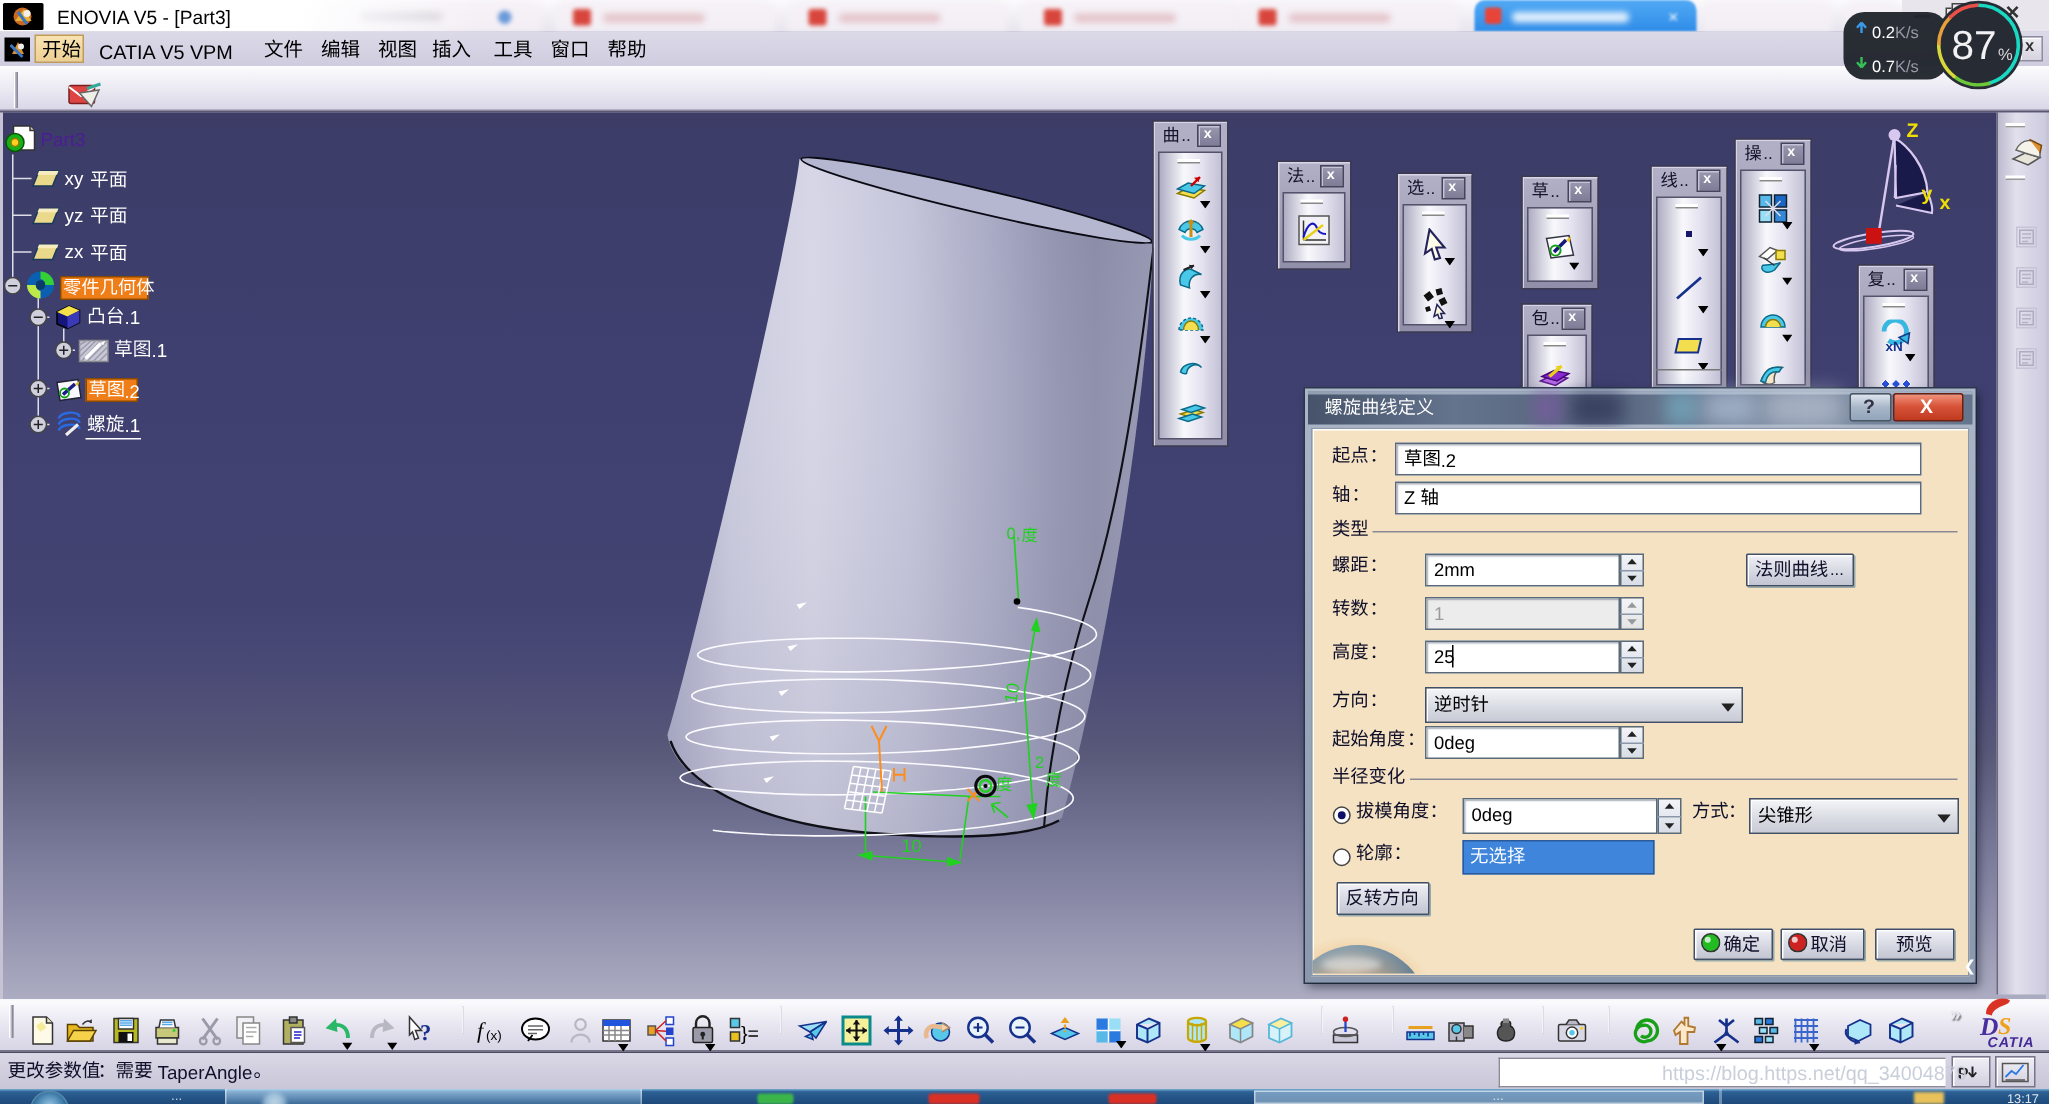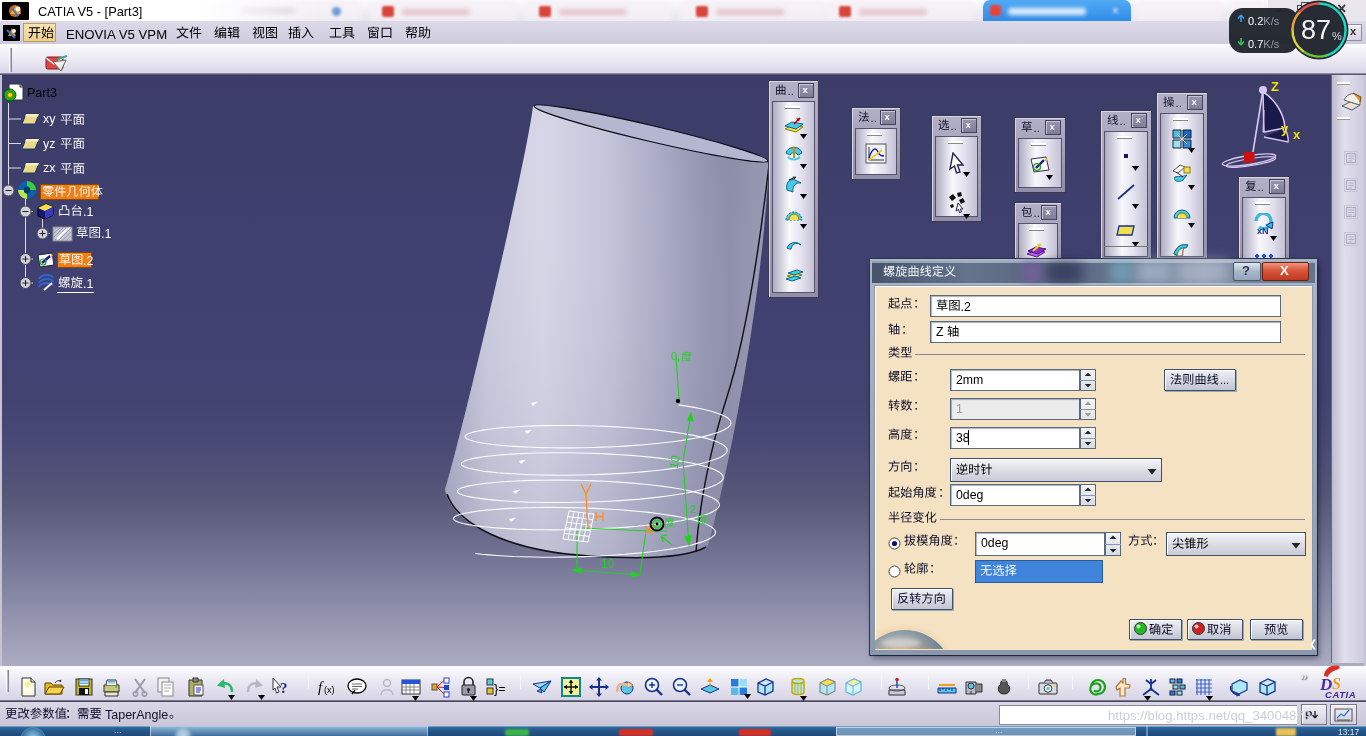--- a/index.html
+++ b/index.html
@@ -35,36 +35,36 @@
 <div class="lat" style="left:1337px;top:0px;font-size:16px;color:#333;font-weight:normal;letter-spacing:0;font-weight:bold">×</div>
 <div class="a" style="left:0px;top:0px;width:200px;height:21px;background:#fff"></div>
 <div class="a" style="left:200px;top:0px;width:120px;height:21px;background:linear-gradient(90deg,#fff,rgba(255,255,255,0))"></div>
 <div class="a" style="left:2px;top:2px;width:27px;height:18px;background:#000;border-radius:1px"></div>
 <svg class="a" style="left:2px;top:2px" width="27" height="18">
     <circle cx="13" cy="9" r="6" fill="#c96a1e"></circle>
     <path d="M8 12 L14 4 L19 12 Z" fill="#e8b13a"></path>
     <path d="M10 6 L16 14" stroke="#3a77c0" stroke-width="2"></path>
     <circle cx="16" cy="7" r="2.4" fill="#f5f0e8"></circle>
   </svg>
-<div class="lat" style="left:38px;top:4px;font-size:12.8px;color:#000;font-weight:normal;letter-spacing:0;">CATIA V5 - [Part3]</div>
+<div class="lat" style="left:38px;top:4px;font-size:12.8px;color:#000;font-weight:normal;letter-spacing:0;">ENOVIA V5 - [Part3]</div>
 <div class="a" style="left:0px;top:21px;width:1366px;height:23px;background:linear-gradient(180deg,#dcd9e8,#cfccdf)"></div>
 <div class="a" style="left:3px;top:25px;width:17px;height:16px;background:#000"></div>
 <svg class="a" style="left:3px;top:25px" width="17" height="16">
     <path d="M5 11 L9 3 L13 11 Z" fill="#d89030"></path>
     <path d="M4 5 L12 13" stroke="#3a77c0" stroke-width="2"></path>
     <circle cx="11" cy="6" r="2" fill="#eee"></circle>
   </svg>
 <div class="a" style="left:22.5px;top:22.5px;width:33px;height:19px;background:linear-gradient(180deg,#f7e3b2,#eecf92);border:1px solid #c09c55"></div>
 <svg style="position:absolute;left:27.5px;top:25.5px;overflow:visible" width="28" height="17">
     <g fill="#000">
       <path transform="translate(0.0,11.4) scale(0.013000,-0.013000)" d="M649 703V418H369V461V703ZM52 418V346H288C274 209 223 75 54 -28C74 -41 101 -66 114 -84C299 33 351 189 365 346H649V-81H726V346H949V418H726V703H918V775H89V703H293V461L292 418Z"></path>
       <path transform="translate(13.0,11.4) scale(0.013000,-0.013000)" d="M462 327V-80H531V-36H833V-78H905V327ZM531 31V259H833V31ZM429 407C458 419 501 423 873 452C886 426 897 402 905 381L969 414C938 491 868 608 800 695L740 666C774 622 808 569 838 517L519 497C585 587 651 703 705 819L627 841C577 714 495 580 468 544C443 508 423 484 404 480C413 460 425 423 429 407ZM202 565H316C304 437 281 329 247 241C213 268 178 295 144 319C163 390 184 477 202 565ZM65 292C115 258 168 216 217 174C171 84 112 20 40 -19C56 -33 76 -60 86 -78C162 -31 223 34 271 124C309 87 342 52 364 21L410 82C385 115 347 154 303 193C349 305 377 448 389 630L345 637L333 635H216C229 703 240 770 248 831L178 836C171 774 161 705 148 635H43V565H134C113 462 88 363 65 292Z"></path>
     </g>
   </svg>
-<div class="lat" style="left:66px;top:26.5px;font-size:13.2px;color:#000;font-weight:normal;letter-spacing:0;">ENOVIA V5 VPM</div>
+<div class="lat" style="left:66px;top:26.5px;font-size:13.2px;color:#000;font-weight:normal;letter-spacing:0;">CATIA V5 VPM</div>
 <svg style="position:absolute;left:176px;top:25.5px;overflow:visible" width="28" height="17">
     <g fill="#000">
       <path transform="translate(0.0,11.4) scale(0.013000,-0.013000)" d="M423 823C453 774 485 707 497 666L580 693C566 734 531 799 501 847ZM50 664V590H206C265 438 344 307 447 200C337 108 202 40 36 -7C51 -25 75 -60 83 -78C250 -24 389 48 502 146C615 46 751 -28 915 -73C928 -52 950 -20 967 -4C807 36 671 107 560 201C661 304 738 432 796 590H954V664ZM504 253C410 348 336 462 284 590H711C661 455 592 344 504 253Z"></path>
       <path transform="translate(13.0,11.4) scale(0.013000,-0.013000)" d="M317 341V268H604V-80H679V268H953V341H679V562H909V635H679V828H604V635H470C483 680 494 728 504 775L432 790C409 659 367 530 309 447C327 438 359 420 373 409C400 451 425 504 446 562H604V341ZM268 836C214 685 126 535 32 437C45 420 67 381 75 363C107 397 137 437 167 480V-78H239V597C277 667 311 741 339 815Z"></path>
     </g>
   </svg>
 <svg style="position:absolute;left:214px;top:25.5px;overflow:visible" width="28" height="17">
     <g fill="#000">
       <path transform="translate(0.0,11.4) scale(0.013000,-0.013000)" d="M40 54 58 -15C140 18 245 61 346 103L332 163C223 121 114 79 40 54ZM61 423C75 430 98 435 205 450C167 386 132 335 116 316C87 278 66 252 45 248C53 230 64 196 68 182C87 194 118 204 339 255C336 271 333 298 334 317L167 282C238 374 307 486 364 597L303 632C286 593 265 554 245 517L133 505C190 593 246 706 287 815L215 840C179 719 112 587 91 554C71 520 55 496 38 491C46 473 57 438 61 423ZM624 350V202H541V350ZM675 350H746V202H675ZM481 412V-72H541V143H624V-47H675V143H746V-46H797V143H871V-7C871 -14 868 -16 861 -17C854 -17 836 -17 814 -16C822 -32 829 -56 831 -73C867 -73 890 -71 908 -62C926 -52 930 -35 930 -8V413L871 412ZM797 350H871V202H797ZM605 826C621 798 637 762 648 732H414V515C414 361 405 139 314 -21C329 -28 360 -50 372 -63C465 99 482 335 483 498H920V732H729C717 765 697 811 675 846ZM483 668H850V561H483Z"></path>
       <path transform="translate(13.0,11.4) scale(0.013000,-0.013000)" d="M551 751H819V650H551ZM482 808V594H892V808ZM81 332C89 340 119 346 153 346H244V202L40 167L56 94L244 132V-76H313V146L427 169L423 234L313 214V346H405V414H313V568H244V414H148C176 483 204 565 228 650H412V722H247C255 756 263 791 269 825L196 840C191 801 183 761 174 722H47V650H157C136 570 115 504 105 479C88 435 75 403 58 398C66 380 77 346 81 332ZM815 472V386H560V472ZM400 76 412 8 815 40V-80H885V46L959 52L960 115L885 110V472H953V535H423V472H491V82ZM815 329V242H560V329ZM815 185V105L560 86V185Z"></path>
@@ -238,21 +238,21 @@
  <circle cx="25.5" cy="208" r="5.5" fill="#cfcfdd" stroke="#444"></circle>
       <path d="M22.5,208 L28.5,208 M25.5,205 L25.5,211" stroke="#222"></path>
 </g>
 </svg>
 <svg class="a" style="left:3px;top:83px" width="22" height="20">
 <path d="M6,1 L17,1 L20,4 L20,17 L6,17 Z" fill="#fff" stroke="#333"></path>
 <path d="M17,1 L17,4 L20,4" fill="#ccc" stroke="#333"></path>
 <circle cx="7" cy="12" r="6" fill="#18b018" stroke="#0a570a"></circle>
 <circle cx="7" cy="12" r="2.6" fill="#ffd020" stroke="#9a7a00"></circle>
 </svg>
-<div class="lat" style="left:27px;top:86px;font-size:12.5px;color:#000000;font-weight:normal;letter-spacing:0;">Part3</div>
+<div class="lat" style="left:27px;top:86px;font-size:12.5px;color:#4c1d95;font-weight:normal;letter-spacing:0;">Part3</div>
 <svg class="a" style="left:21px;top:112px" width="20" height="15">
     <path d="M5,2 L18,2 L14,12 L1,12 Z" fill="#ead98a" stroke="#1a3a5a"></path>
     <path d="M5,2 L18,2 L17,4.5 L4,4.5 Z" fill="#f7ecc0" stroke="none"></path>
     </svg>
 <svg class="a" style="left:21px;top:136.5px" width="20" height="15">
     <path d="M5,2 L18,2 L14,12 L1,12 Z" fill="#ead98a" stroke="#1a3a5a"></path>
     <path d="M5,2 L18,2 L17,4.5 L4,4.5 Z" fill="#f7ecc0" stroke="none"></path>
     </svg>
 <svg class="a" style="left:21px;top:161px" width="20" height="15">
     <path d="M5,2 L18,2 L14,12 L1,12 Z" fill="#ead98a" stroke="#1a3a5a"></path>
@@ -732,21 +732,21 @@
       <path transform="translate(0.0,10.7) scale(0.012200,-0.012200)" d="M286 559H719V468H286ZM211 614V413H797V614ZM441 826 470 736H59V670H937V736H553C542 768 527 810 513 843ZM96 357V-79H168V294H830V-1C830 -12 825 -16 813 -16C801 -16 754 -17 711 -15C720 -31 731 -54 735 -72C799 -72 842 -72 869 -63C896 -53 905 -37 905 0V357ZM281 235V-21H352V29H706V235ZM352 179H638V85H352Z"></path>
       <path transform="translate(12.2,10.7) scale(0.012200,-0.012200)" d="M386 644V557H225V495H386V329H775V495H937V557H775V644H701V557H458V644ZM701 495V389H458V495ZM757 203C713 151 651 110 579 78C508 111 450 153 408 203ZM239 265V203H369L335 189C376 133 431 86 497 47C403 17 298 -1 192 -10C203 -27 217 -56 222 -74C347 -60 469 -35 576 7C675 -37 792 -65 918 -80C927 -61 946 -31 962 -15C852 -5 749 15 660 46C748 93 821 157 867 243L820 268L807 265ZM473 827C487 801 502 769 513 741H126V468C126 319 119 105 37 -46C56 -52 89 -68 104 -80C188 78 201 309 201 469V670H948V741H598C586 773 566 813 548 845Z"></path>
     </g>
   </svg>
 <svg style="position:absolute;left:913px;top:428px;overflow:visible" width="14" height="16">
     <g fill="#10102a">
       <path transform="translate(0.0,10.7) scale(0.012200,-0.012200)" d="M250 486C290 486 326 515 326 560C326 606 290 636 250 636C210 636 174 606 174 560C174 515 210 486 250 486ZM250 -4C290 -4 326 26 326 71C326 117 290 146 250 146C210 146 174 117 174 71C174 26 210 -4 250 -4Z"></path>
     </g>
   </svg>
 <div class="a" style="left:950px;top:427px;width:130px;height:22px;background:#fff;border:1px solid #5a6a7a;box-shadow:inset 1px 1px 1px rgba(90,100,120,.5)"></div>
-<div class="lat" style="left:956px;top:430.5px;font-size:12.3px;color:#000;font-weight:normal;letter-spacing:0;">38</div>
+<div class="lat" style="left:956px;top:430.5px;font-size:12.3px;color:#000;font-weight:normal;letter-spacing:0;">25</div>
 <div class="a" style="left:1080px;top:427px;width:16px;height:22px;background:linear-gradient(180deg,#f2f4f8,#d8dde6);border:1px solid #5a6a7a"></div>
 <div class="a" style="left:1080px;top:438px;width:16px;height:1px;background:#8a97a8"></div>
 <svg class="a" style="left:1080px;top:427px" width="16" height="22">
     <path d="M8,3.5 l-3.2,3.6 h6.4 z" fill="#222"></path>
     <path d="M8,18.5 l-3.2,-3.6 h6.4 z" fill="#222"></path>
   </svg>
 <div class="a" style="left:968px;top:430px;width:1px;height:15px;background:#000"></div>
 <svg style="position:absolute;left:888px;top:460px;overflow:visible" width="26" height="16">
     <g fill="#10102a">
       <path transform="translate(0.0,10.7) scale(0.012200,-0.012200)" d="M440 818C466 771 496 707 508 667H68V594H341C329 364 304 105 46 -23C66 -37 90 -63 101 -82C291 17 366 183 398 361H756C740 135 720 38 691 12C678 2 665 0 643 0C616 0 546 1 474 7C489 -13 499 -44 501 -66C568 -71 634 -72 669 -69C708 -67 733 -60 756 -34C795 5 815 114 835 398C837 409 838 434 838 434H410C416 487 420 541 423 594H936V667H514L585 698C571 738 540 799 512 846Z"></path>

